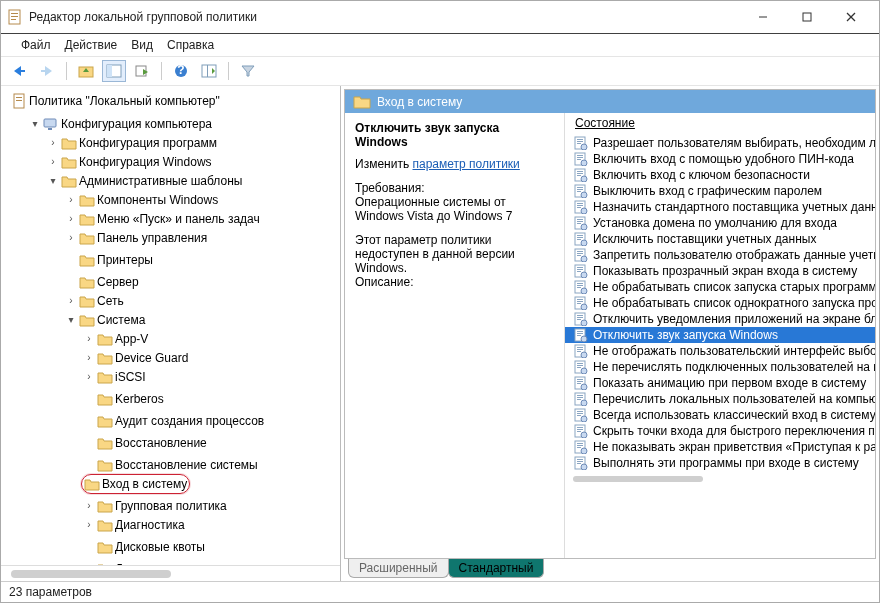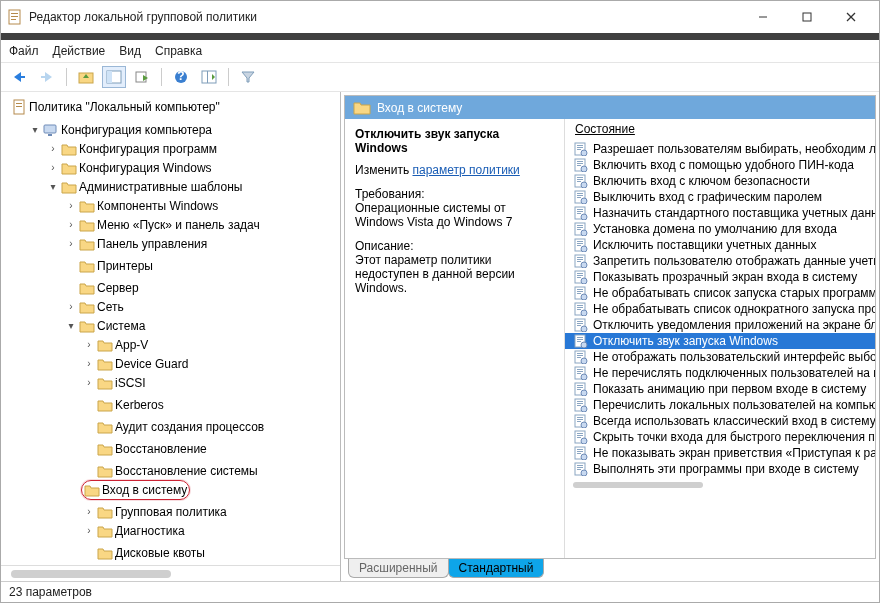--- a/index.html
+++ b/index.html
@@ -1,23 +1,23 @@
 <!DOCTYPE html>
 <html><head>
 <meta charset="utf-8">
 <style>
 * { box-sizing: border-box; margin: 0; padding: 0; font-family: "Segoe UI", Tahoma, sans-serif; font-size: 12px; }
 body { width: 880px; height: 603px; background: #fff; border: 1px solid #aaa; display: flex; flex-direction: column; overflow: hidden; }
 
-.titlebar { height: 14px; display: flex; align-items: center; padding: 16px 6px; border-bottom: 7px solid #404040; }
+.titlebar { height: 14px; display: flex; align-items: center; padding: 16px 6px; border-bottom: 1px solid #404040; }
 .titlebar .app-icon { width: 16px; height: 16px; margin-right: 6px; }
 .titlebar .title { flex: 1; font-size: 12px; color: #222; }
 .winbtn { width: 44px; height: 28px; display: flex; align-items: center; justify-content: center; color: #333; }
 
-.menubar { display: flex; gap: 14px; padding: 4px 8px; }
+.menubar { display: flex; gap: 14px; padding: 4px 20px; }
 .menubar span { color: #222; cursor: default; }
 
 .toolbar { display: flex; gap: 4px; padding: 3px 6px; border-top: 1px solid #e5e5e5; border-bottom: 1px solid #e5e5e5; align-items: center; }
 .tbtn { width: 24px; height: 22px; display: flex; align-items: center; justify-content: center; border: 1px solid transparent; }
 .tbtn.active { border: 1px solid #9ab7d6; background: #e3eefc; }
 .tbsep { width: 1px; height: 18px; background: #ccc; margin: 0 3px; }
 
 .main { flex: 1; display: flex; overflow: hidden; }
 .tree-pane { width: 340px; border-right: 1px solid #bbb; display: flex; flex-direction: column; overflow: hidden; }
 .tree { flex: 1; overflow: auto; padding: 6px 4px; }
@@ -42,21 +42,21 @@
 .left-col .section { margin-top: 10px; }
 .right-col { flex: 1; overflow: auto; }
 .col-header { padding: 3px 10px 4px; color: #000; text-decoration: underline; }
 .policy-list { padding: 1px 0; }
 .policy-item { display: flex; align-items: center; gap: 4px; padding: 1px 8px; white-space: nowrap; cursor: default; }
 .policy-item.selected { background: #2878d6; color: #fff; }
 .policy-icon { width: 16px; height: 14px; flex-shrink: 0; }
 .scrollbar-stub { height: 6px; background: #cfcfcf; border-radius: 3px; margin: 4px 8px 4px; width: 130px; }
 
 .tabs { display: flex; gap: 0; padding: 0 4px; }
-.tab { border: 1px solid #aaa; border-top: none; border-radius: 0 0 6px 6px; padding: 2px 10px; font-size: 12px; background: #0ea5e9; margin-right: -1px; position: relative; }
+.tab { border: 1px solid #aaa; border-top: none; border-radius: 0 0 6px 6px; padding: 2px 10px; font-size: 12px; background: #0f766e; margin-right: -1px; position: relative; }
 .tab.inactive { background: #efefef; color: #666; }
 
 .statusbar { border-top: 1px solid #ccc; padding: 3px 8px; font-size: 12px; color: #222; }
 
 .tree-scroll-stub { height: 16px; border-top: 1px solid #ddd; display: flex; align-items: center; }
 .tree-scroll-stub .thumb { height: 8px; background: #cfcfcf; border-radius: 4px; margin-left: 10px; width: 160px; }
 
 svg { display: block; }
 </style>
 </head>
@@ -412,22 +412,22 @@
           <h3>Отключить звук запуска Windows</h3>
           <div class="edit-line">
             <span>Изменить</span>
             <a href="#">параметр политики</a>
           </div>
           <div class="section">
             <div>Требования:</div>
             <div>Операционные системы от Windows Vista до Windows 7</div>
           </div>
           <div class="section">
+            <div>Этот параметр политики недоступен в данной версии Windows.</div>
             <div>Описание:</div>
-            <div>Этот параметр политики недоступен в данной версии Windows.</div>
           </div>
         </div>
         <div class="right-col">
           <div class="col-header">Состояние</div>
           <div class="policy-list" id="policy-list">
               <div class="policy-item">
                 <span class="policy-icon">
                   <svg width="16" height="14">
                     <rect x="2" y="1" width="10" height="12" fill="#fff" stroke="#8aa5c2"></rect>
                     <rect x="4" y="3" width="6" height="1" fill="#8aa5c2"></rect>

